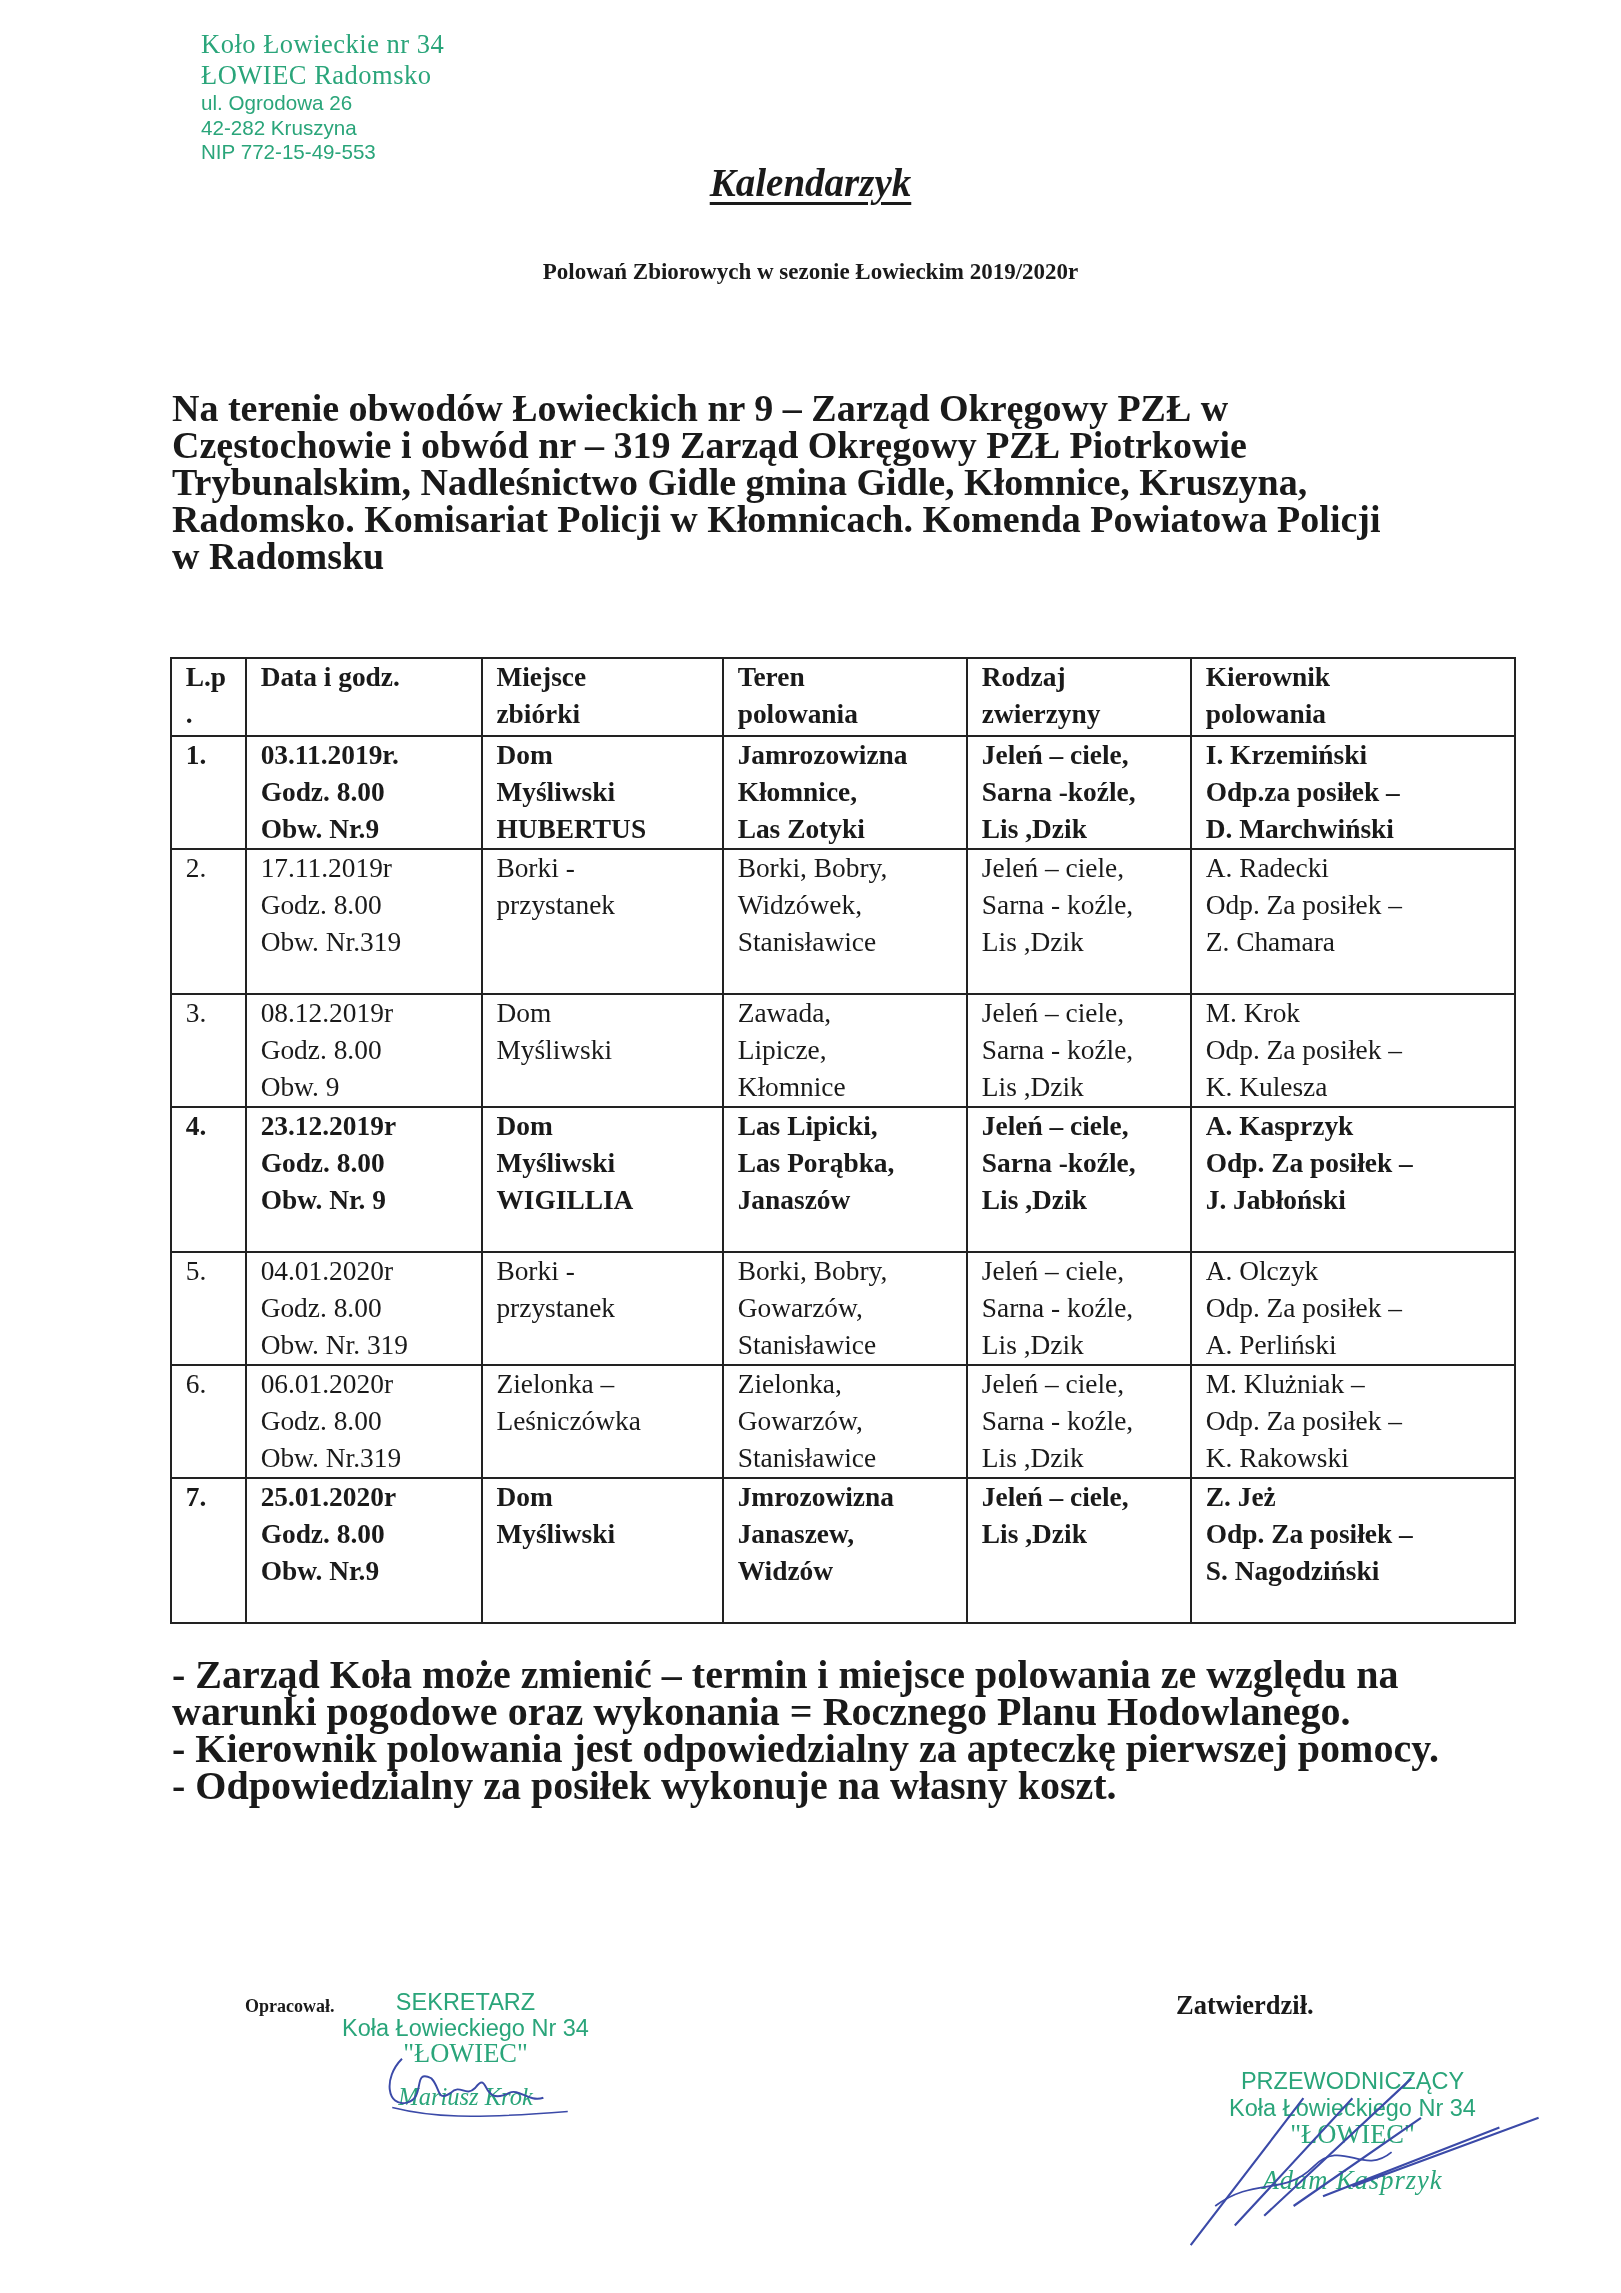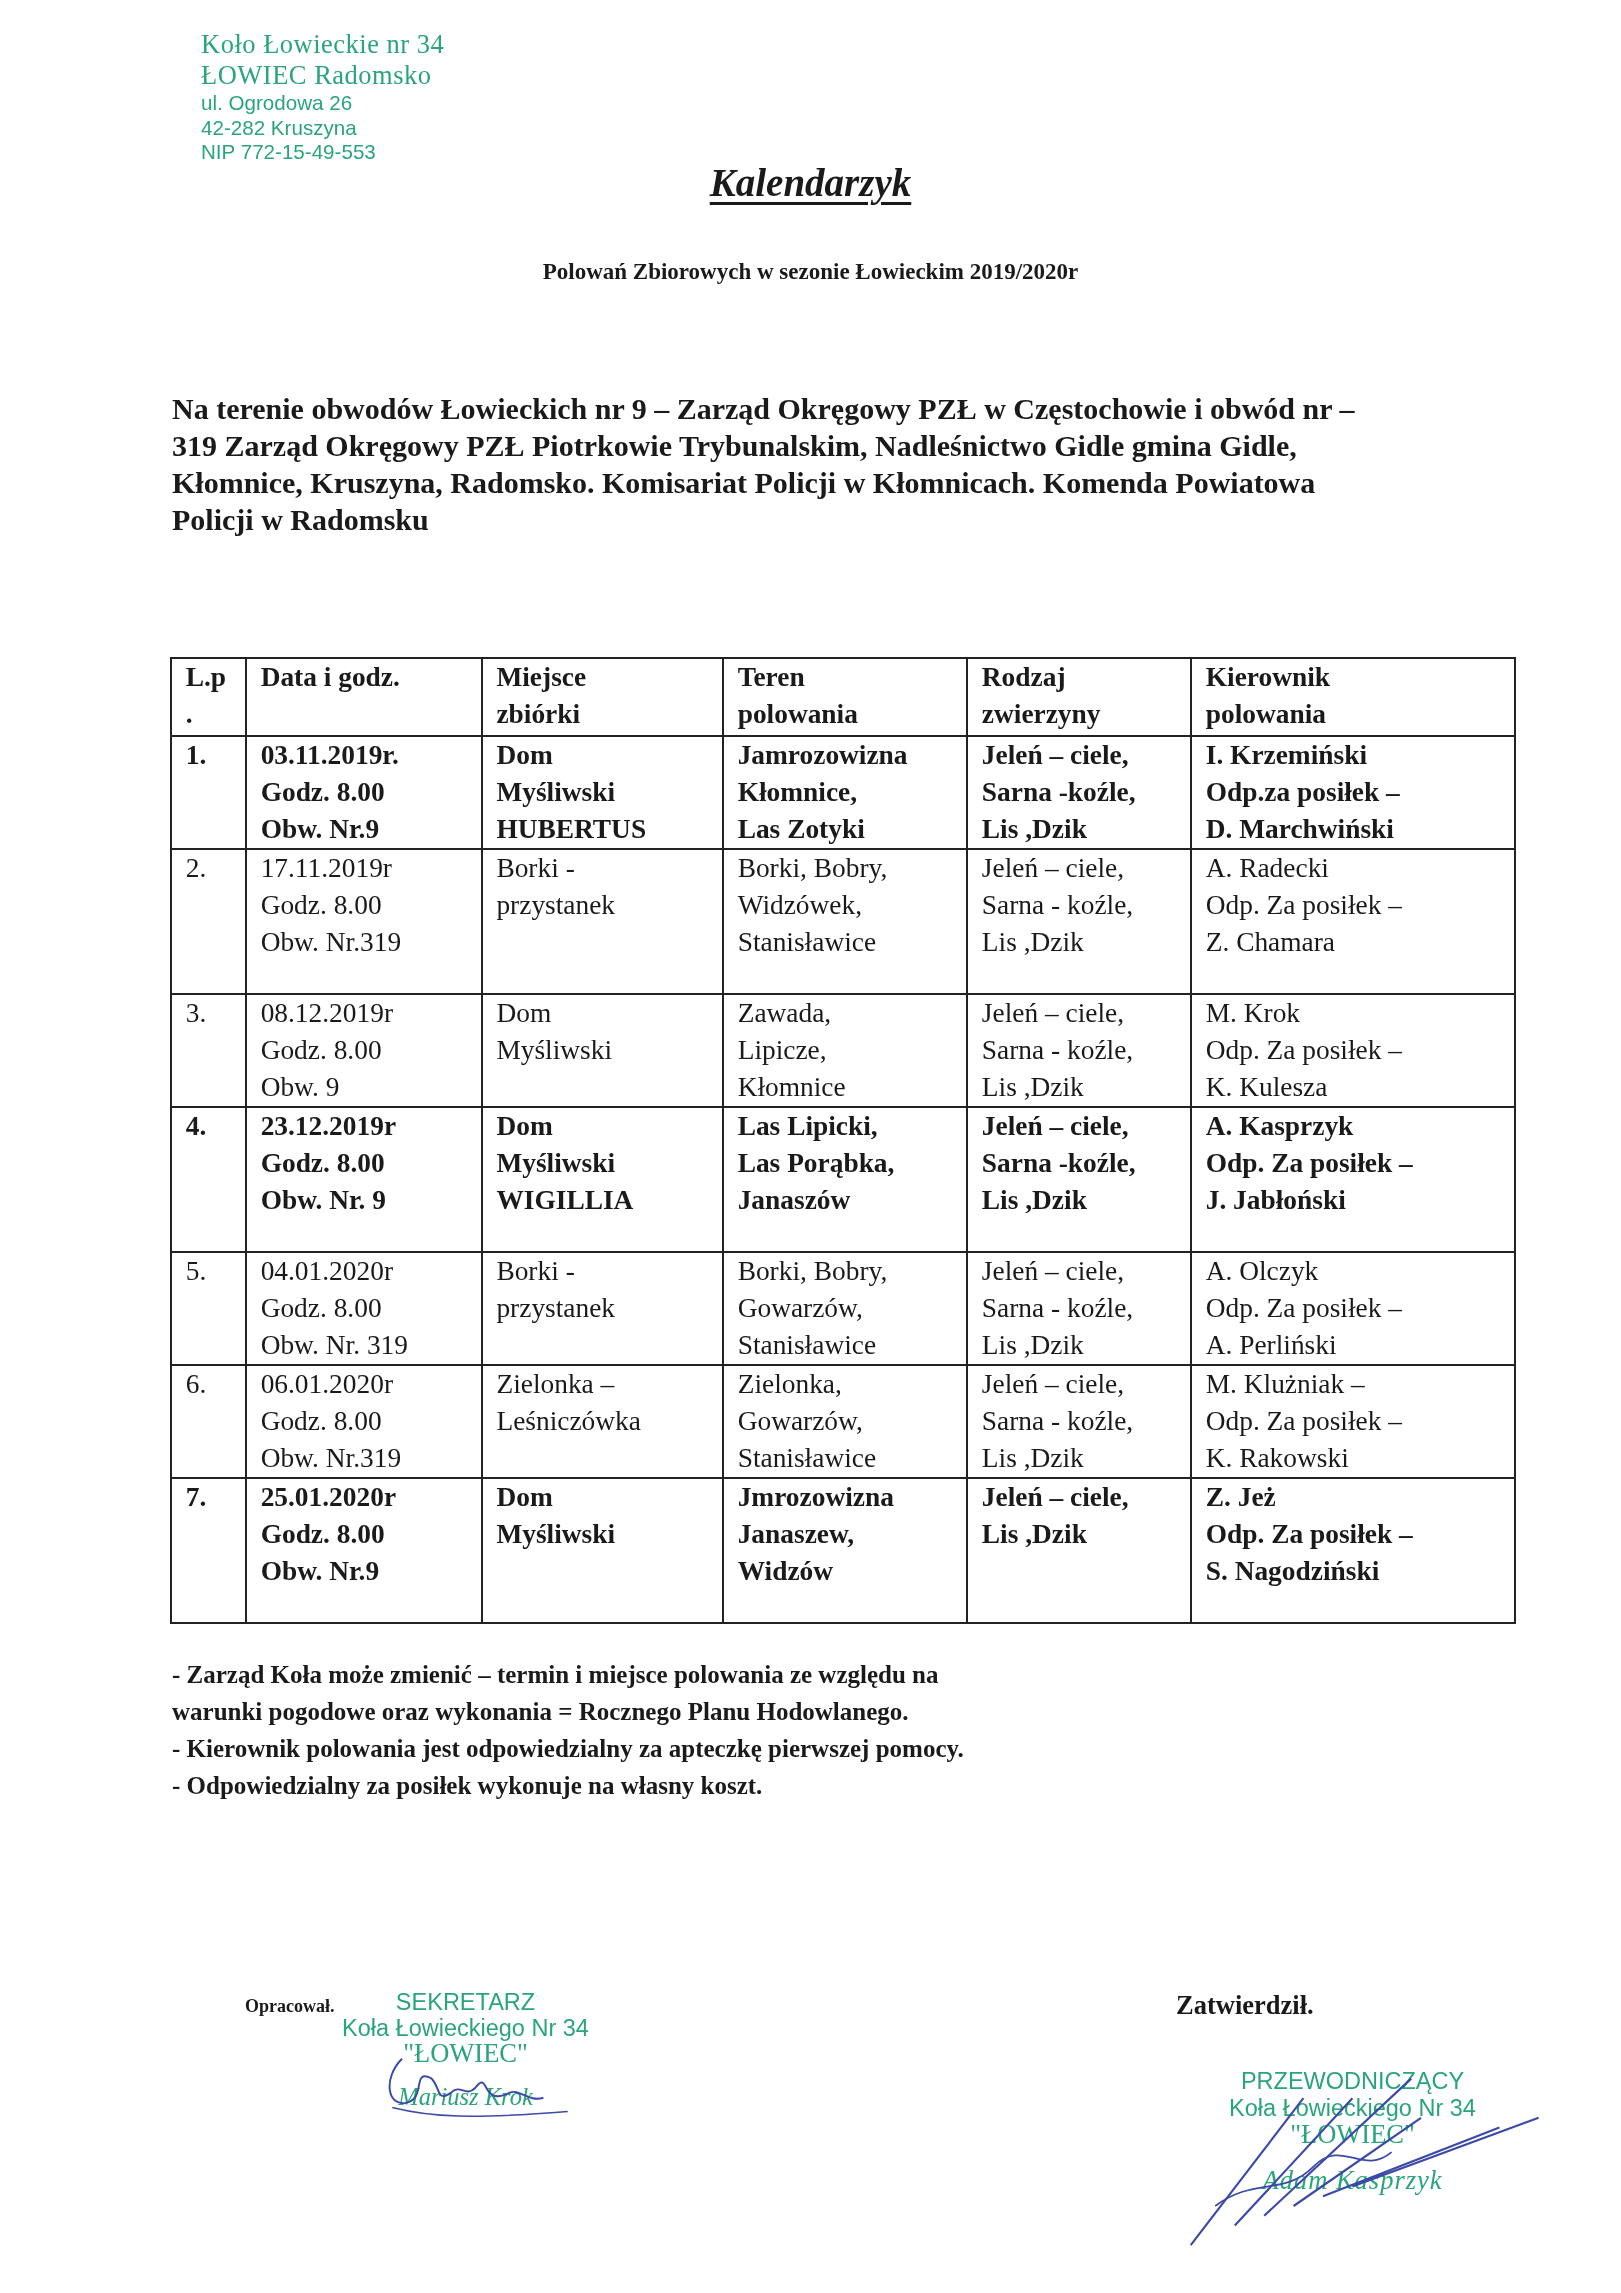--- a/index.html
+++ b/index.html
@@ -9,33 +9,33 @@
   .stamp { position: absolute; color: #2aa57a; text-align: left; }
   .stamp-top { left: 201px; top: 29px; width: 392px; }
   .stamp-top .l1, .stamp-top .l2 { font-family: "Liberation Serif", serif; font-size: 26.5px; line-height: 31px; letter-spacing: 0.5px; }
   .stamp-top .l3, .stamp-top .l4, .stamp-top .l5 { font-family: "Liberation Sans", sans-serif; font-size: 20.6px; line-height: 24.5px; }
 
   .title { position: absolute; left: 0; width: 100%; text-align: center; top: 160px; }
   .title span { font-size: 39px; font-style: italic; font-weight: bold; text-decoration: underline; text-decoration-thickness: 2.9px; text-underline-offset: 5.9px; text-align: center; }
 
   .subtitle { position: absolute; left: 0; width: 1621px; text-align: center; top: 247px; font-size: 23px; font-weight: bold; line-height: 49px; }
 
-  .intro { position: absolute; left: 172px; top: 390px; width: 1225px; font-size: 30px; font-weight: bold; line-height: 37px; }
+  .intro { position: absolute; left: 172px; top: 390px; width: 1225px; font-size: 38px; font-weight: bold; line-height: 37px; }
 
   table.schedule { position: absolute; left: 170px; top: 657px; width: 1346px; border-collapse: collapse; font-size: 27.4px; line-height: 37px; }
   table.schedule td, table.schedule th { border: 2px solid #222; vertical-align: top; padding: 0 9.8px 0 13.7px; text-align: left; }
   table.schedule th { font-weight: bold; height: 76px; }
   table.schedule td { height: 110px; }
   table.schedule tr.bold td { font-weight: bold; }
   table.schedule tr.tall td { height: 143px; }
   .c1 { width: 51px; } .c2 { width: 221px; } .c3 { width: 227px; }
   .c4 { width: 227px; margin-left: 16px; } .c5 { width: 206px; } .c6 { width: 314px; }
   .line { display: block; white-space: nowrap; }
 
-  .notes { position: absolute; left: 172px; top: 1656px; width: 1274px; font-size: 25px; font-weight: bold; line-height: 37px; }
+  .notes { position: absolute; left: 172px; top: 1656px; width: 1274px; font-size: 40px; font-weight: bold; line-height: 37px; }
   .notes div { white-space: nowrap; }
 
   .sign-left { position: absolute; left: 245px; top: 1990px; }
   .sign-left .label { position: absolute; left: 0; top: 5.9px; font-size: 18px; font-weight: bold; z-index: 2; }
   .sign-left .st { position: absolute; left: 59px; top: 0; width: 323px; text-align: center; color: #2aa57a; font-family: "Liberation Sans", sans-serif; font-size: 23.5px; line-height: 25.5px; }
   .sign-left .st .name { font-family: "Liberation Serif", serif; font-style: italic; font-size: 24.5px; margin-top: 17.6px; }
   .sign-left .st .q { font-family: "Liberation Serif", serif; font-size: 26.5px; }
 
   .sign-right { position: absolute; left: 1176px; top: 1990px; }
   .sign-right .label { font-size: 26.5px; font-weight: bold; }

